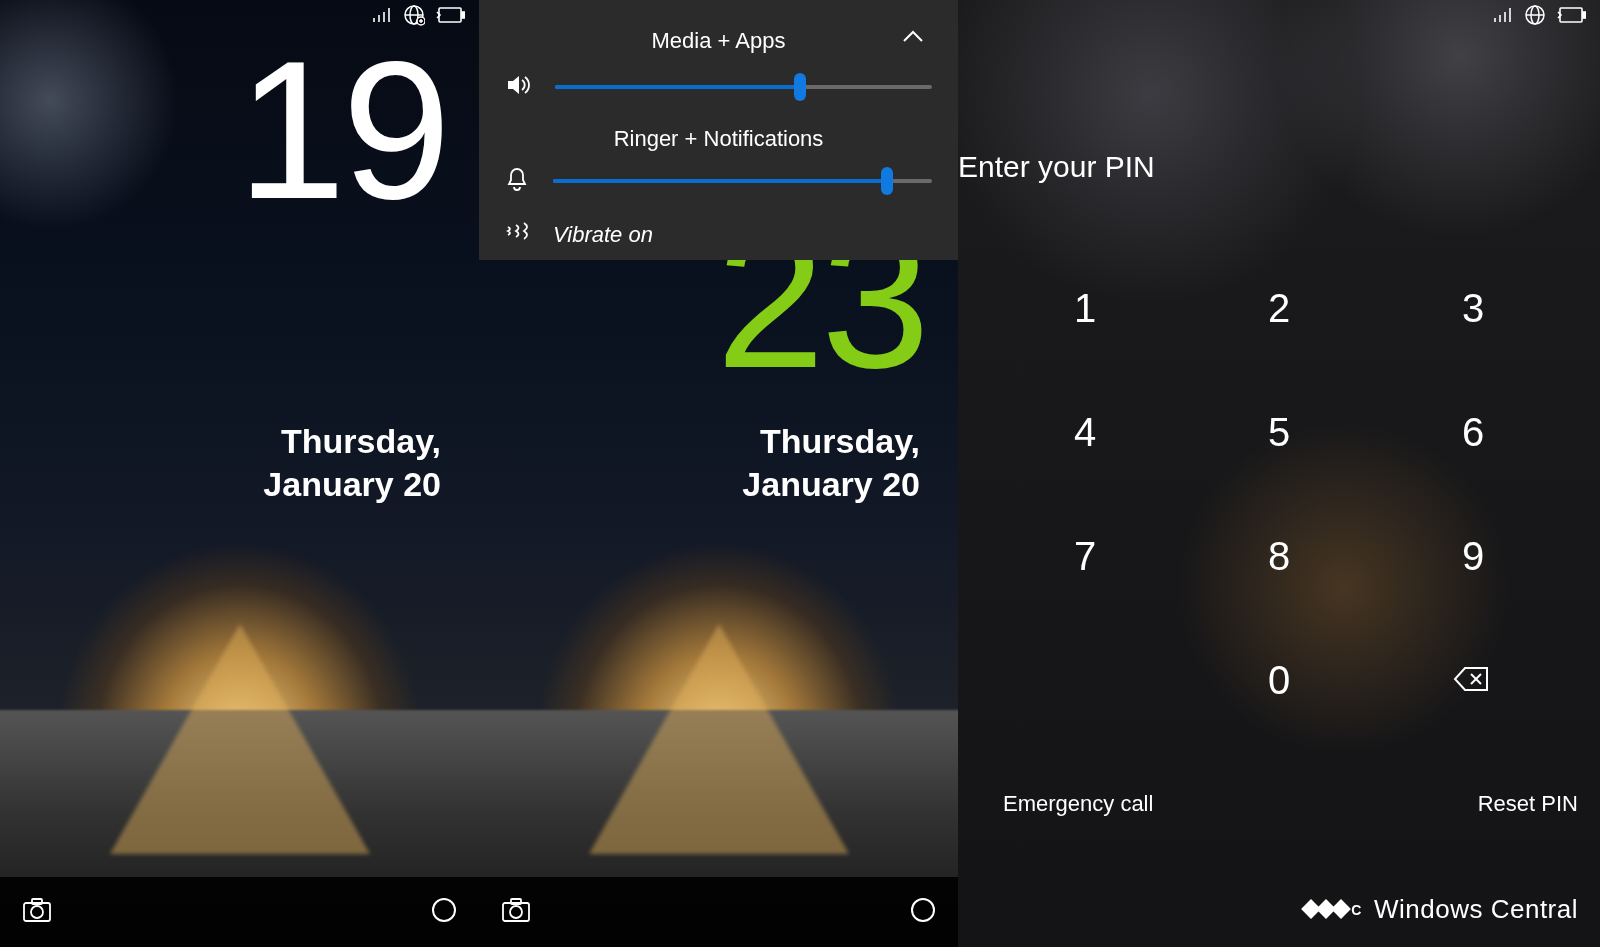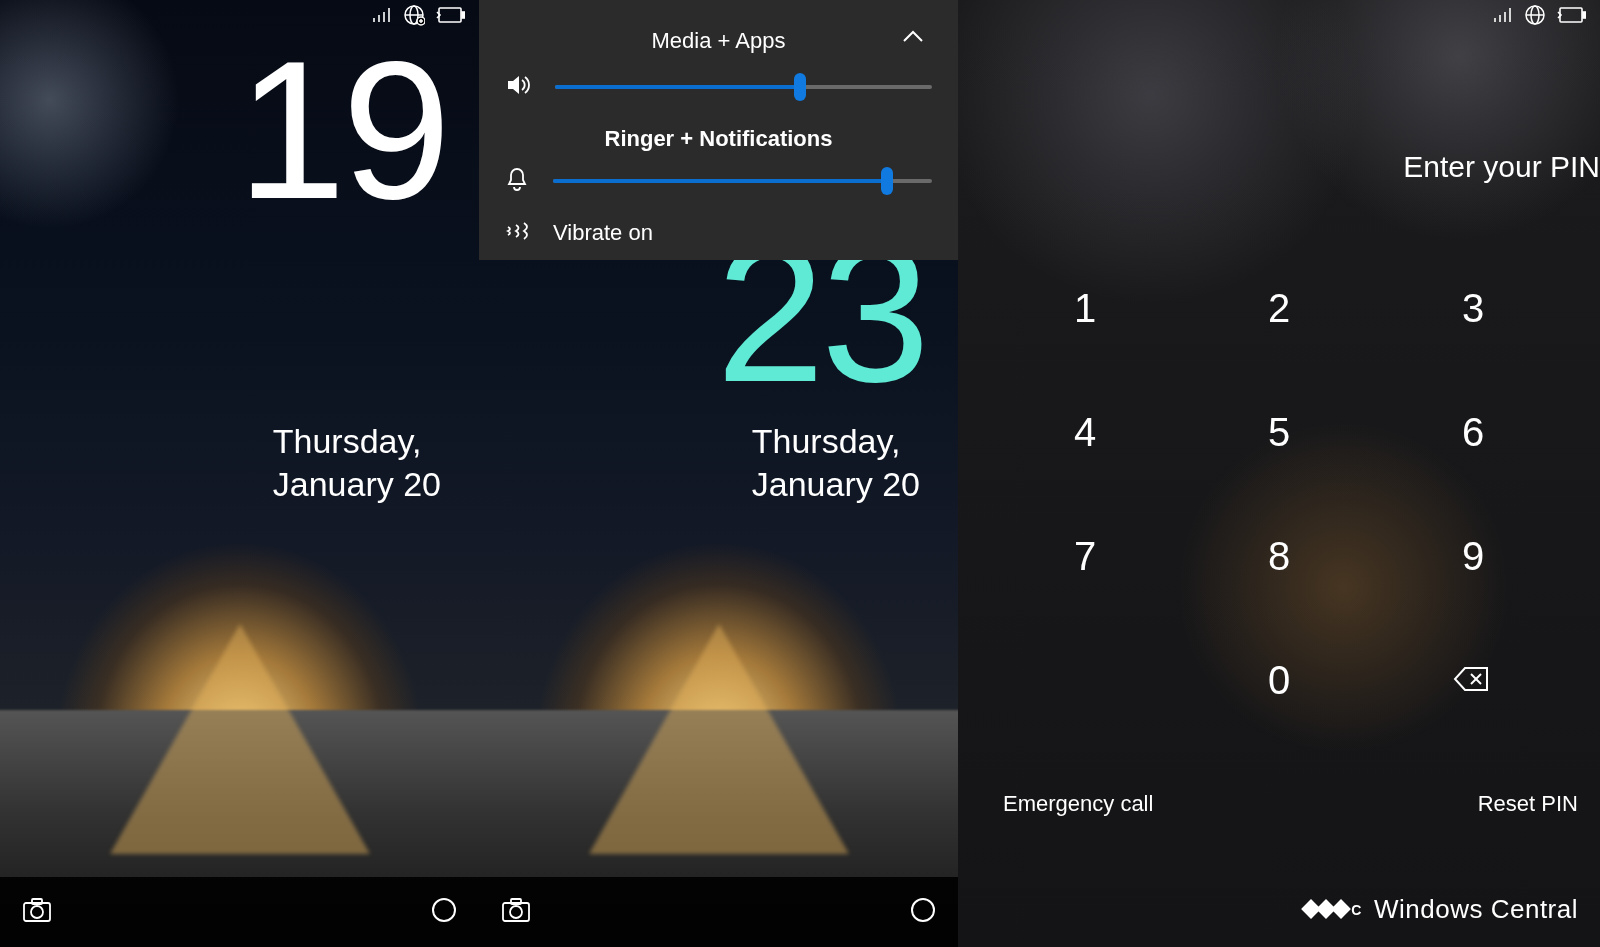--- a/index.html
+++ b/index.html
@@ -58,22 +58,22 @@
   
   .clock {
     position: absolute; right: 32px; top: 35px;
     font-weight: 300; text-align: right;
   }
   .clock .hh, .clock .mm {
     font-size: 196px; line-height: 0.98; letter-spacing: -4px; font-weight: 350;
   }
   .datetime {
     position: absolute; right: 38px; top: 420px;
-    text-align: left;
-    font-size: 34px; line-height: 1.25; font-weight: 400;
+    text-align: right;
+    font-size: 34px; line-height: 1.25; font-weight: 700;
   }
   .datetime div { white-space: nowrap; }
 
   
   .navbar {
     position:absolute; bottom:0; left:0; right:0;
     height:70px; background: rgba(0,0,0,.9);
     display:flex; align-items:center; justify-content:space-between;
     padding: 0 22px;
   }
@@ -88,44 +88,44 @@
   .vol-head { display:flex; align-items:center; justify-content:center; position:relative; margin: 0 0 18px 0;}
   .vol-head .label { font-size: 22px; font-weight: 400; }
   .vol-head .chev { position:absolute; right: 6px; top: 0; }
   .vol-row { display:flex; align-items:center; gap: 24px; margin: 10px 0 24px 0;}
   .vol-row .track {
     flex: 1; position: relative; height: 18px;
   }
   .track-bg { position:absolute; top:50%; left:0; right:0; height:4px; background:#6a6a6a; transform:translateY(-50%); border-radius:2px;}
   .track-fill { position:absolute; top:50%; left:0; height:4px; background:#0a6ed1; transform:translateY(-50%); border-radius:2px;}
   .track-thumb { position:absolute; top:50%; width:12px; height:28px; background:#107ae0; border-radius:6px; transform:translate(-50%,-50%);}
-  .vol-sub { text-align:center; font-size:22px; margin: 16px 0 14px 0; font-weight: bold;}
-  .vibrate-row { display:flex; align-items:flex-start; gap: 24px; margin-top: 14px; font-size:22px;}
+  .vol-sub { text-align:center; font-size:22px; margin: 16px 0 14px 0;}
+  .vibrate-row { display:flex; align-items:flex-end; gap: 24px; margin-top: 14px; font-size:22px;font-style:italic;}
 
   
   .partialnum {
-    position:absolute; right: 32px; top: 218px;
+    position:absolute; right: 32px; top: 204px;
     font-size: 196px; line-height:.98; font-weight:350; letter-spacing:-4px;
-    color:#5eead4;
+    color:#84cc16;
   }
 
   
   .pinbg {
     position:absolute; inset:0;
     background:
       radial-gradient(circle 300px at 30% 10%, rgba(100,100,110,.45), transparent 70%),
       radial-gradient(circle 260px at 78% 6%, rgba(120,120,130,.4), transparent 70%),
       radial-gradient(circle 220px at 60% 62%, rgba(160,110,50,.35), transparent 75%),
       linear-gradient(#1b1b1d, #141416);
     filter: blur(0.3px);
   }
   .pin-status { position:absolute; top:4px; right:14px; display:flex; gap:10px; align-items:center;}
   .pin-title {
     position:absolute; top: 150px; left:0; right:0;
-    text-align:right; font-size: 30px; font-weight:400;
+    text-align:left; font-size: 30px; font-weight:400;
   }
   .keypad {
     position:absolute; top: 246px; left: 30px; right: 30px;
     display:grid; grid-template-columns: repeat(3,1fr);
     grid-auto-rows: 124px;
   }
   .key {
     display:flex; align-items:center; justify-content:center;
     font-size: 40px; font-weight:400;
     cursor: pointer;

